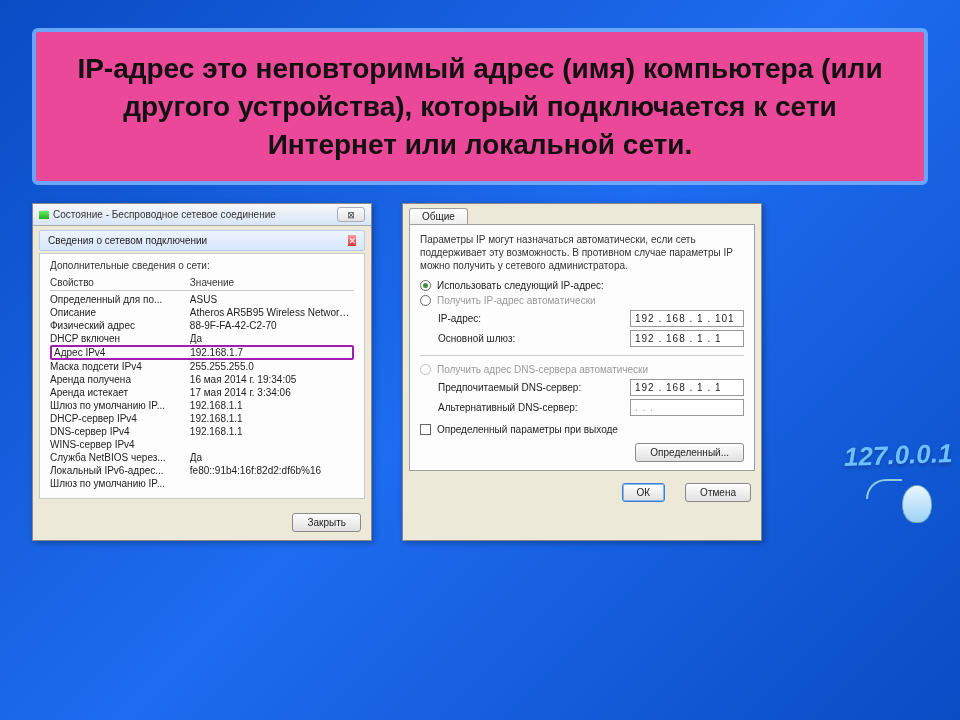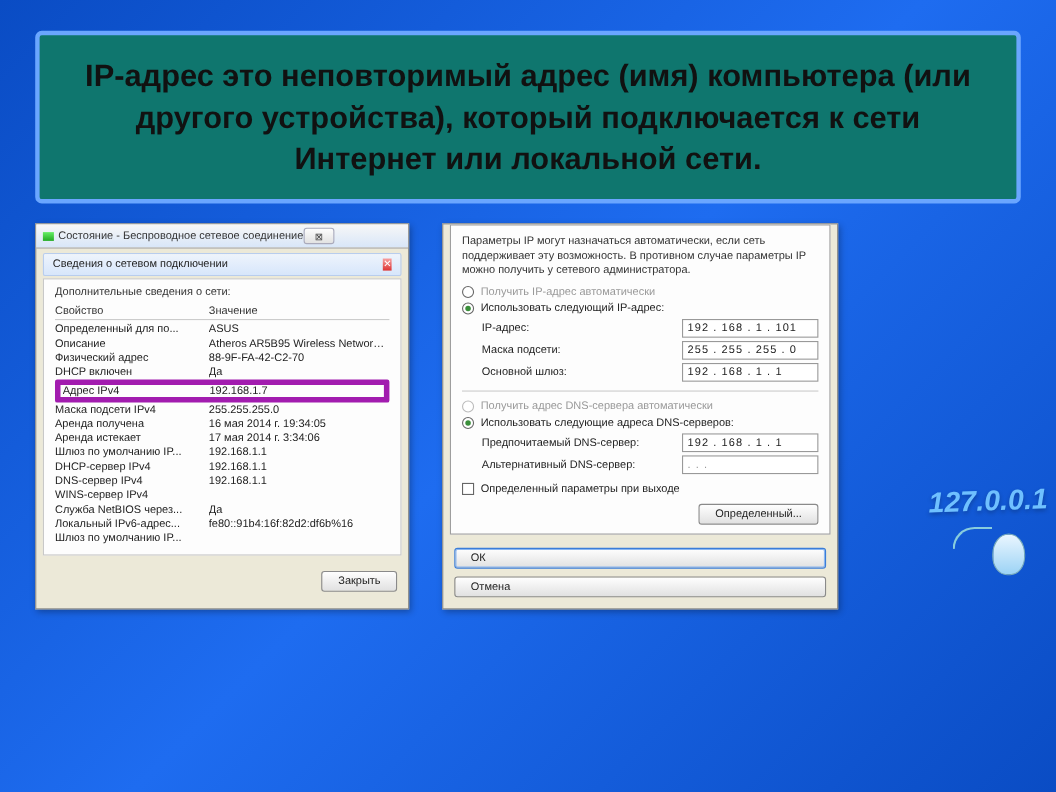--- a/index.html
+++ b/index.html
@@ -4,40 +4,40 @@
 <style>
   * { box-sizing: border-box; margin: 0; padding: 0; }
   body {
     width: 960px; height: 720px;
     background: linear-gradient(135deg, #0a4cc4 0%, #1e6cf0 50%, #0a4cc4 100%);
     font-family: "Segoe UI", Tahoma, Arial, sans-serif;
     overflow: hidden; position: relative;
   }
   .slide-header {
     margin: 28px 32px 18px 32px;
-    background: #0f766e;
+    background: #ec4899;
     border: 4px solid #6aa6ff;
     border-radius: 6px;
     padding: 18px 24px;
     text-align: center;
   }
   .slide-header h1 {
     font-size: 28px; font-weight: 700; color: #111;
     line-height: 1.35;
   }
   .dialogs {
     display: flex; gap: 30px; padding: 0 32px;
   }
   .dialog {
     background: #ece9d8; border: 1px solid #888; width: 340px;
     font-size: 10px; color: #222;
     box-shadow: 2px 2px 6px rgba(0,0,0,.3);
   }
   .titlebar {
-    display: flex; align-items: center; 
+    display: flex; align-items: center; justify-content: space-between;
     background: linear-gradient(#f7f7f7,#d8e6f8);
     border-bottom: 1px solid #aaa; padding: 3px 6px; height: 22px;
   }
   .titlebar .ttl { font-size: 10px; color: #333; display:flex; align-items:center; gap:4px;}
   .titlebar .sig { width:10px; height:8px; background:linear-gradient(to top,#2a2,#6e6); display:inline-block; }
   .titlebar .winbtn {
     width: 28px; height: 15px; border: 1px solid #aab; border-radius: 3px;
     background: linear-gradient(#fdfdfd,#e2e2e2);
     display:flex; align-items:center; justify-content:center;
     font-size: 9px; color:#444;
@@ -51,21 +51,21 @@
     display:flex; justify-content:space-between; align-items:center;
   }
   .dialog-body { padding: 6px 10px 8px 10px; background:#fdfdfd; margin: 0 6px 6px 6px; border:1px solid #c8c8c8;}
   .desc { font-size: 10px; margin-bottom: 6px; color:#333;}
   .hdr-row { display:flex; font-size:10px; color:#333; border-bottom:1px solid #ccc; padding-bottom:2px; margin-bottom:2px;}
   .hdr-row .c1 { width: 46%; }
   .hdr-row .c2 { width: 54%; }
   .prop-row { display:flex; font-size:10px; padding:1px 0;align-items:center; }
   .prop-row .c1 { width:46%; white-space:nowrap; overflow:hidden; text-overflow:ellipsis;}
   .prop-row .c2 { width:54%; white-space:nowrap; overflow:hidden; text-overflow:ellipsis;}
-  .prop-row.hl { border:5px solid #a21caf; border-radius:2px; padding:0 2px; }
+  .prop-row.hl { border:2px solid #a21caf; border-radius:2px; padding:0 2px; }
   .btn {
     border:1px solid #8a8a8a; border-radius:3px;
     background:linear-gradient(#fefefe,#e1e1e1);
     padding: 3px 14px; font-size:10px; color:#222;
     display:inline-block; cursor:default;
   }
   .btn.primary { border-color:#3b7dd8; box-shadow:0 0 0 1px #8ab6f0 inset; }
   .footer-right { text-align:right; padding:8px 10px; }
   
   .tabstrip { display:flex; padding: 4px 6px 0 6px; background:#ece9d8;}
@@ -75,27 +75,27 @@
   }
   .panel { background:#fdfdfd; border:1px solid #9e9e9e; margin:0 6px 6px 6px; padding:8px 10px;}
   .intro { font-size:10px; color:#333; margin-bottom:8px; line-height:1.3;}
   .radio-row { display:flex; align-items:center; gap:6px; font-size:10px; margin:4px 0;}
   .radio { width:11px; height:11px; border:1px solid #666; border-radius:50%; background:#fff; position:relative; flex-shrink:0;}
   .radio.sel::after { content:""; position:absolute; inset:2px; background:#3a8f3a; border-radius:50%; }
   .radio.disabled { border-color:#bbb; }
   .disabled-txt { color:#999; }
   .field-row { display:flex; align-items:center; justify-content:space-between; margin:3px 0 3px 18px; font-size:10px;}
   .field-row .lbl { }
-  .ipbox { width:124px; border:1px solid #999; padding:2px 4px; font-size:10px; background:#fff; text-align:left; letter-spacing:1px;}
+  .ipbox { width:114px; border:1px solid #999; padding:2px 4px; font-size:10px; background:#fff; text-align:left; letter-spacing:1px;}
   .ipbox.empty { color:#999; }
   .divider { border-top:1px solid #ccc; margin:8px 0;}
   .chk-row { display:flex; align-items:center; gap:6px; font-size:10px; margin-top:8px;}
   .chk { width:11px; height:11px; border:1px solid #666; background:#fff; }
   .panel-footer { display:flex; justify-content:flex-end; margin-top:8px;}
-  .dialog2-footer { display:flex; justify-content:flex-end; gap:7px; padding:6px 10px 10px 10px;flex-direction:column;}
+  .dialog2-footer { display:flex; justify-content:flex-end; gap:20px; padding:6px 10px 10px 10px;}
 
   .deco {
     position:absolute; right:8px; top:440px; color:#6fc0ff;
     font-size:26px; font-weight:700; font-style:italic;
     text-shadow: 0 2px 4px rgba(0,0,0,.25);
     transform: rotate(-2deg);
   }
   .mouse {
     position:absolute; right:28px; top:485px; width:60px; height:40px;
   }
@@ -191,53 +191,48 @@
             <div class="c2"></div>
           </div>
         </div>
     </div>
     <div class="footer-right">
       <span class="btn">Закрыть</span>
     </div>
   </div>
 
   <div class="dialog" style="width:360px">
+    <div class="tabstrip">
+      <div class="tab">Общие</div>
+    </div>
     <div class="panel">
       <div class="intro">Параметры IP могут назначаться автоматически, если сеть поддерживает эту возможность. В противном случае параметры IP можно получить у сетевого администратора.</div>
 
+      <div class="radio-row">
+        <span class="radio sel"></span>
+        <span>Использовать следующий IP-адрес:</span>
+      </div>
       <div class="radio-row">
         <span class="radio"></span>
         <span class="disabled-txt">Получить IP-адрес автоматически</span>
       </div>
-      <div class="radio-row">
-        <span class="radio sel"></span>
-        <span>Использовать следующий IP-адрес:</span>
-      </div>
       <div class="field-row">
         <span class="lbl">IP-адрес:</span>
         <span class="ipbox">192 . 168 .  1  . 101</span>
-      </div>
-      <div class="field-row">
-        <span class="lbl">Маска подсети:</span>
-        <span class="ipbox">255 . 255 . 255 .  0</span>
       </div>
       <div class="field-row">
         <span class="lbl">Основной шлюз:</span>
         <span class="ipbox">192 . 168 .  1  .  1</span>
       </div>
 
       <div class="divider"></div>
 
       <div class="radio-row">
         <span class="radio disabled"></span>
         <span class="disabled-txt">Получить адрес DNS-сервера автоматически</span>
-      </div>
-      <div class="radio-row">
-        <span class="radio sel"></span>
-        <span>Использовать следующие адреса DNS-серверов:</span>
       </div>
       <div class="field-row">
         <span class="lbl">Предпочитаемый DNS-сервер:</span>
         <span class="ipbox">192 . 168 .  1  .  1</span>
       </div>
       <div class="field-row">
         <span class="lbl">Альтернативный DNS-сервер:</span>
         <span class="ipbox empty"> .       .       .  </span>
       </div>
 

